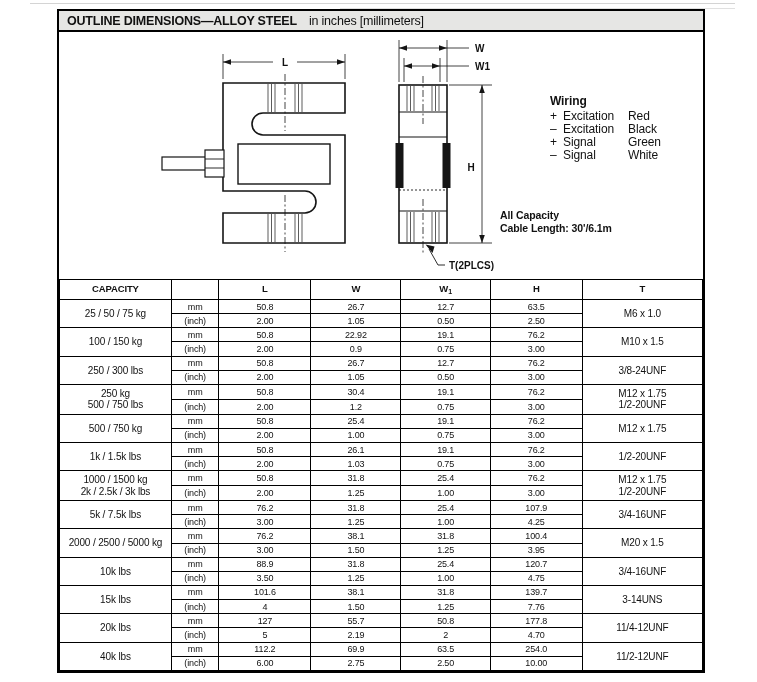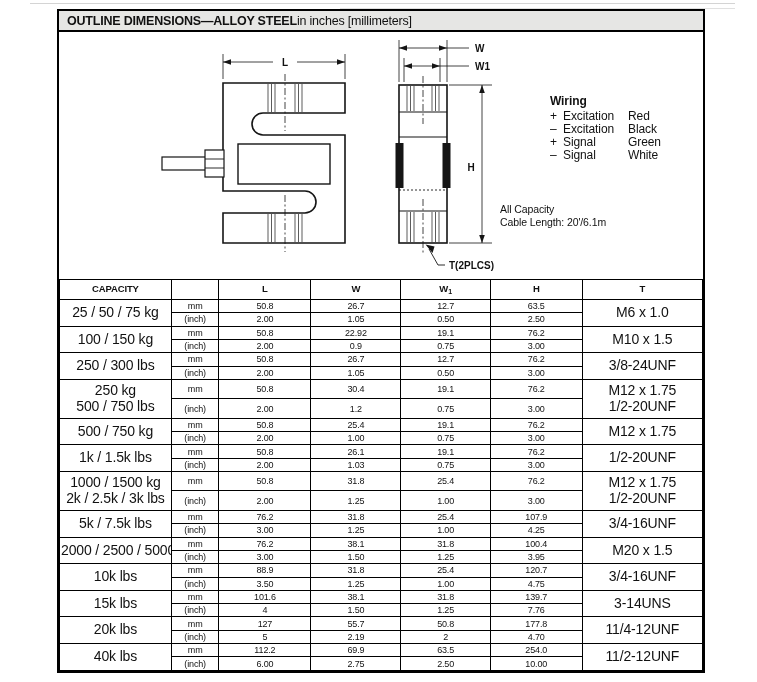--- a/index.html
+++ b/index.html
@@ -13,48 +13,48 @@
   .content-box {
     position:absolute; left:57px; top:9px; width:648px; height:664px;
     border:2px solid #000; background:#fff;
   }
   .titlebar {
     height:21px; background:#e6e6e4; border-bottom:2px solid #000;
     display:flex; align-items:center; padding-left:8px;
     font-size:12.5px; letter-spacing:-0.2px; white-space:nowrap;
   }
   .titlebar .t-main { font-weight:bold; }
-  .titlebar .t-suffix { font-weight:normal; margin-left:0; }
+  .titlebar .t-suffix { font-weight:normal; margin-left:12px; }
   svg.drawing { position:absolute; left:0; top:21px; display:block; }
   svg text { font-family:"Liberation Sans", sans-serif; font-weight:bold; font-size:10px; fill:#111; }
   .wiring {
     position:absolute; left:491px; top:84px; font-size:12px; line-height:13px;
     letter-spacing:-0.1px;
   }
   .wiring .w-title { font-weight:bold; margin-bottom:2px; }
   .wiring .w-row { display:flex; }
   .wiring .w-sign { width:13px; }
   .wiring .w-name { width:65px; }
   .cable-note {
-    position:absolute; left:441px; top:192px; font-size:10.5px; line-height:13px;
-    font-weight:normal; letter-spacing:-0.1px;
+    position:absolute; left:441px; top:198px; font-size:10.5px; line-height:13px;
+    font-weight:bold; letter-spacing:-0.1px;
   }
   .table-wrap { position:absolute; left:0; right:0; top:268px; bottom:0; }
   table.dims {
     width:100%; height:100%; border-collapse:collapse; table-layout:fixed;
   }
   table.dims th, table.dims td {
     border:1px solid #000; text-align:center; vertical-align:middle;
     font-size:9px; letter-spacing:-0.15px; padding:0 1px; line-height:1.12;
     overflow:hidden; white-space:nowrap;
   }
   table.dims thead th { height:20px; font-weight:bold; font-size:9.5px; }
   table.dims th .subn { font-size:7px; font-weight:bold; vertical-align:-2px; }
   table.dims tr.gs td { border-top:1.5px solid #000; }
-  table.dims td.cap, table.dims td.thread { font-size:14px; }
+  table.dims td.cap, table.dims td.thread { font-size:10px; }
 </style>
 </head>
 <body>
 
 <div class="page">
   <div class="top-rule"></div>
   <div class="top-rule2"></div>
 
   <div class="content-box">
 
@@ -139,21 +139,21 @@
       </div>
       <div class="w-row">
         <span class="w-sign">–</span>
         <span class="w-name">Signal</span>
         <span class="w-color">White</span>
       </div>
     </div>
 
     <div class="cable-note">
       <div>All Capacity</div>
-      <div>Cable Length: 20'/6.1m</div>
+      <div>Cable Length: 30'/6.1m</div>
     </div>
 
     <div class="table-wrap">
       <table class="dims">
         <colgroup>
           <col style="width:17.4%">
             <col style="width:7.4%">
             <col style="width:14.3%">
           <col style="width:14.0%">
             <col style="width:13.9%">

